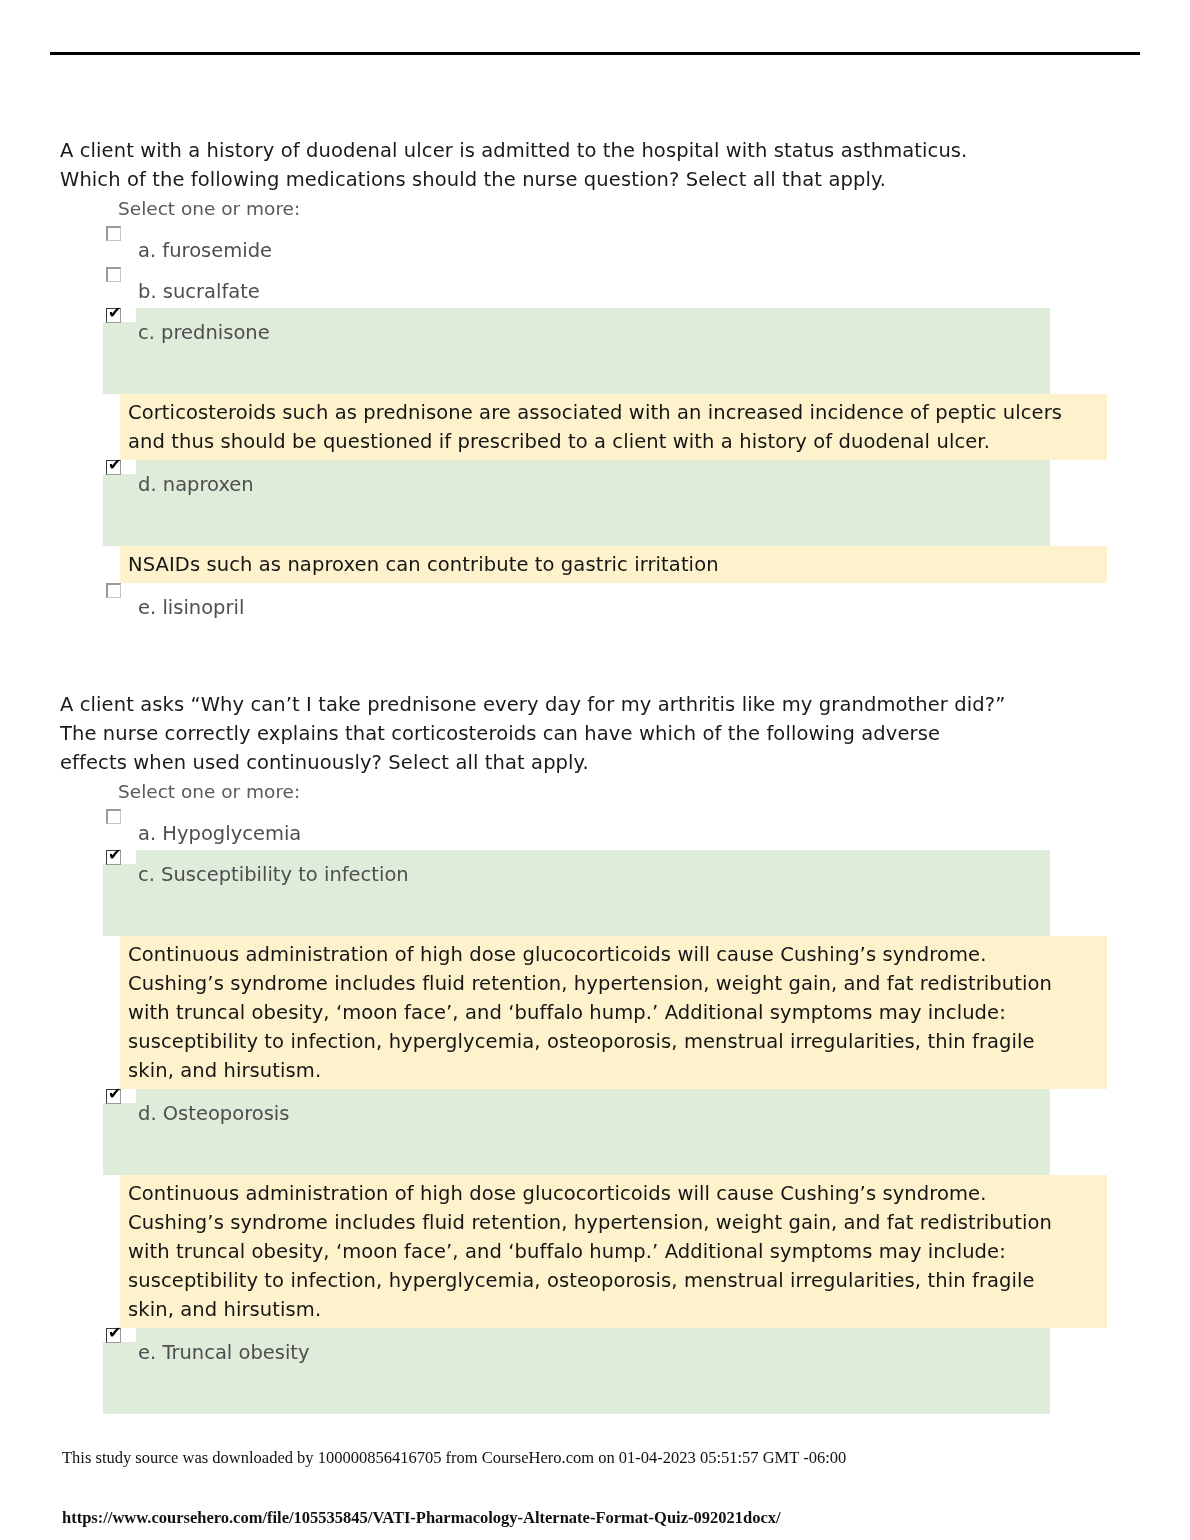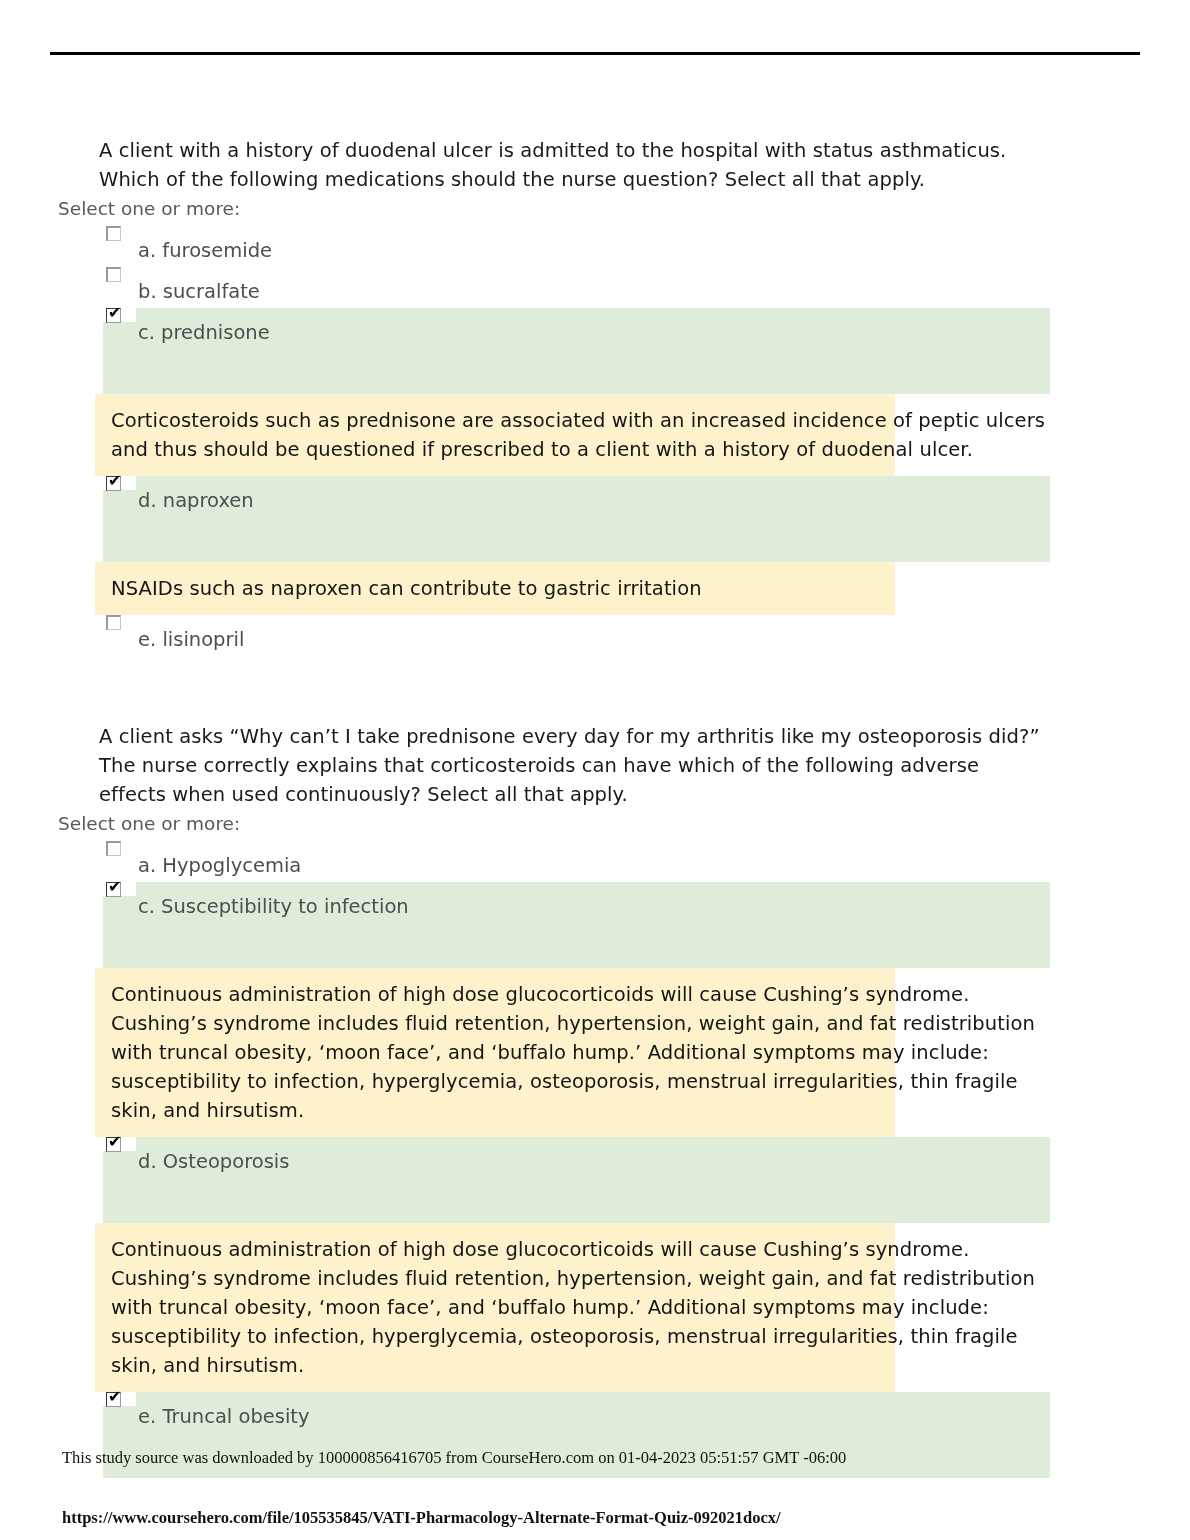--- a/index.html
+++ b/index.html
@@ -38,35 +38,35 @@
     width: 1190px;
   }
 
   .question-block {
     position: relative;
     width: 1190px;
   }
 
   .q-stem {
     margin: 0;
-    padding: 0 0 0 99px;
+    padding: 0 0 0 60px;
     width: 900px;
     font-size: 19.5px;
     line-height: 29px;
     color: #1a1a1a;
     letter-spacing: 0.1px;
   }
   .q-stem-line {
     display: block;
     white-space: nowrap;
   }
 
   .q-selecthint {
     margin: 0;
-    padding: 1px 0 0 58px;
+    padding: 1px 0 0 118px;
     font-size: 18.5px;
     line-height: 28px;
     color: #59595b;
   }
 
   
   .options {
     position: relative;
     margin-top: 3px;
   }
@@ -136,23 +136,23 @@
     color: #4e4e50;
     padding-top: 11px;
     display: block;
     z-index: 2;
   }
 
   
   .feedback {
     position: relative;
     background: #fdf2cc;
-    margin-left: 95px;
-    width: 800px;
-    padding: 12px;
+    margin-left: 120px;
+    width: 987px;
+    padding: 4px;
     box-sizing: border-box;
   }
   .feedback p {
     margin: 0;
     padding: 0 6px 0 4px;
     font-size: 19.5px;
     line-height: 29px;
     color: #151515;
     letter-spacing: 0.1px;
   }
@@ -246,21 +246,21 @@
         </div>
 
       </div>
     </div>
 
     <div class="q-gap"></div>
 
     <div class="question-block">
 
       <div class="q-stem">
-        <span class="q-stem-line">A client asks “Why can’t I take prednisone every day for my arthritis like my osteoporosis did?”</span>
+        <span class="q-stem-line">A client asks “Why can’t I take prednisone every day for my arthritis like my grandmother did?”</span>
         <span class="q-stem-line">The nurse correctly explains that corticosteroids can have which of the following adverse</span>
         <span class="q-stem-line">effects when used continuously? Select all that apply.</span>
       </div>
 
       <div class="q-selecthint">Select one or more:</div>
 
       <div class="options">
 
         <div class="option">
           <span class="checkbox"></span>

